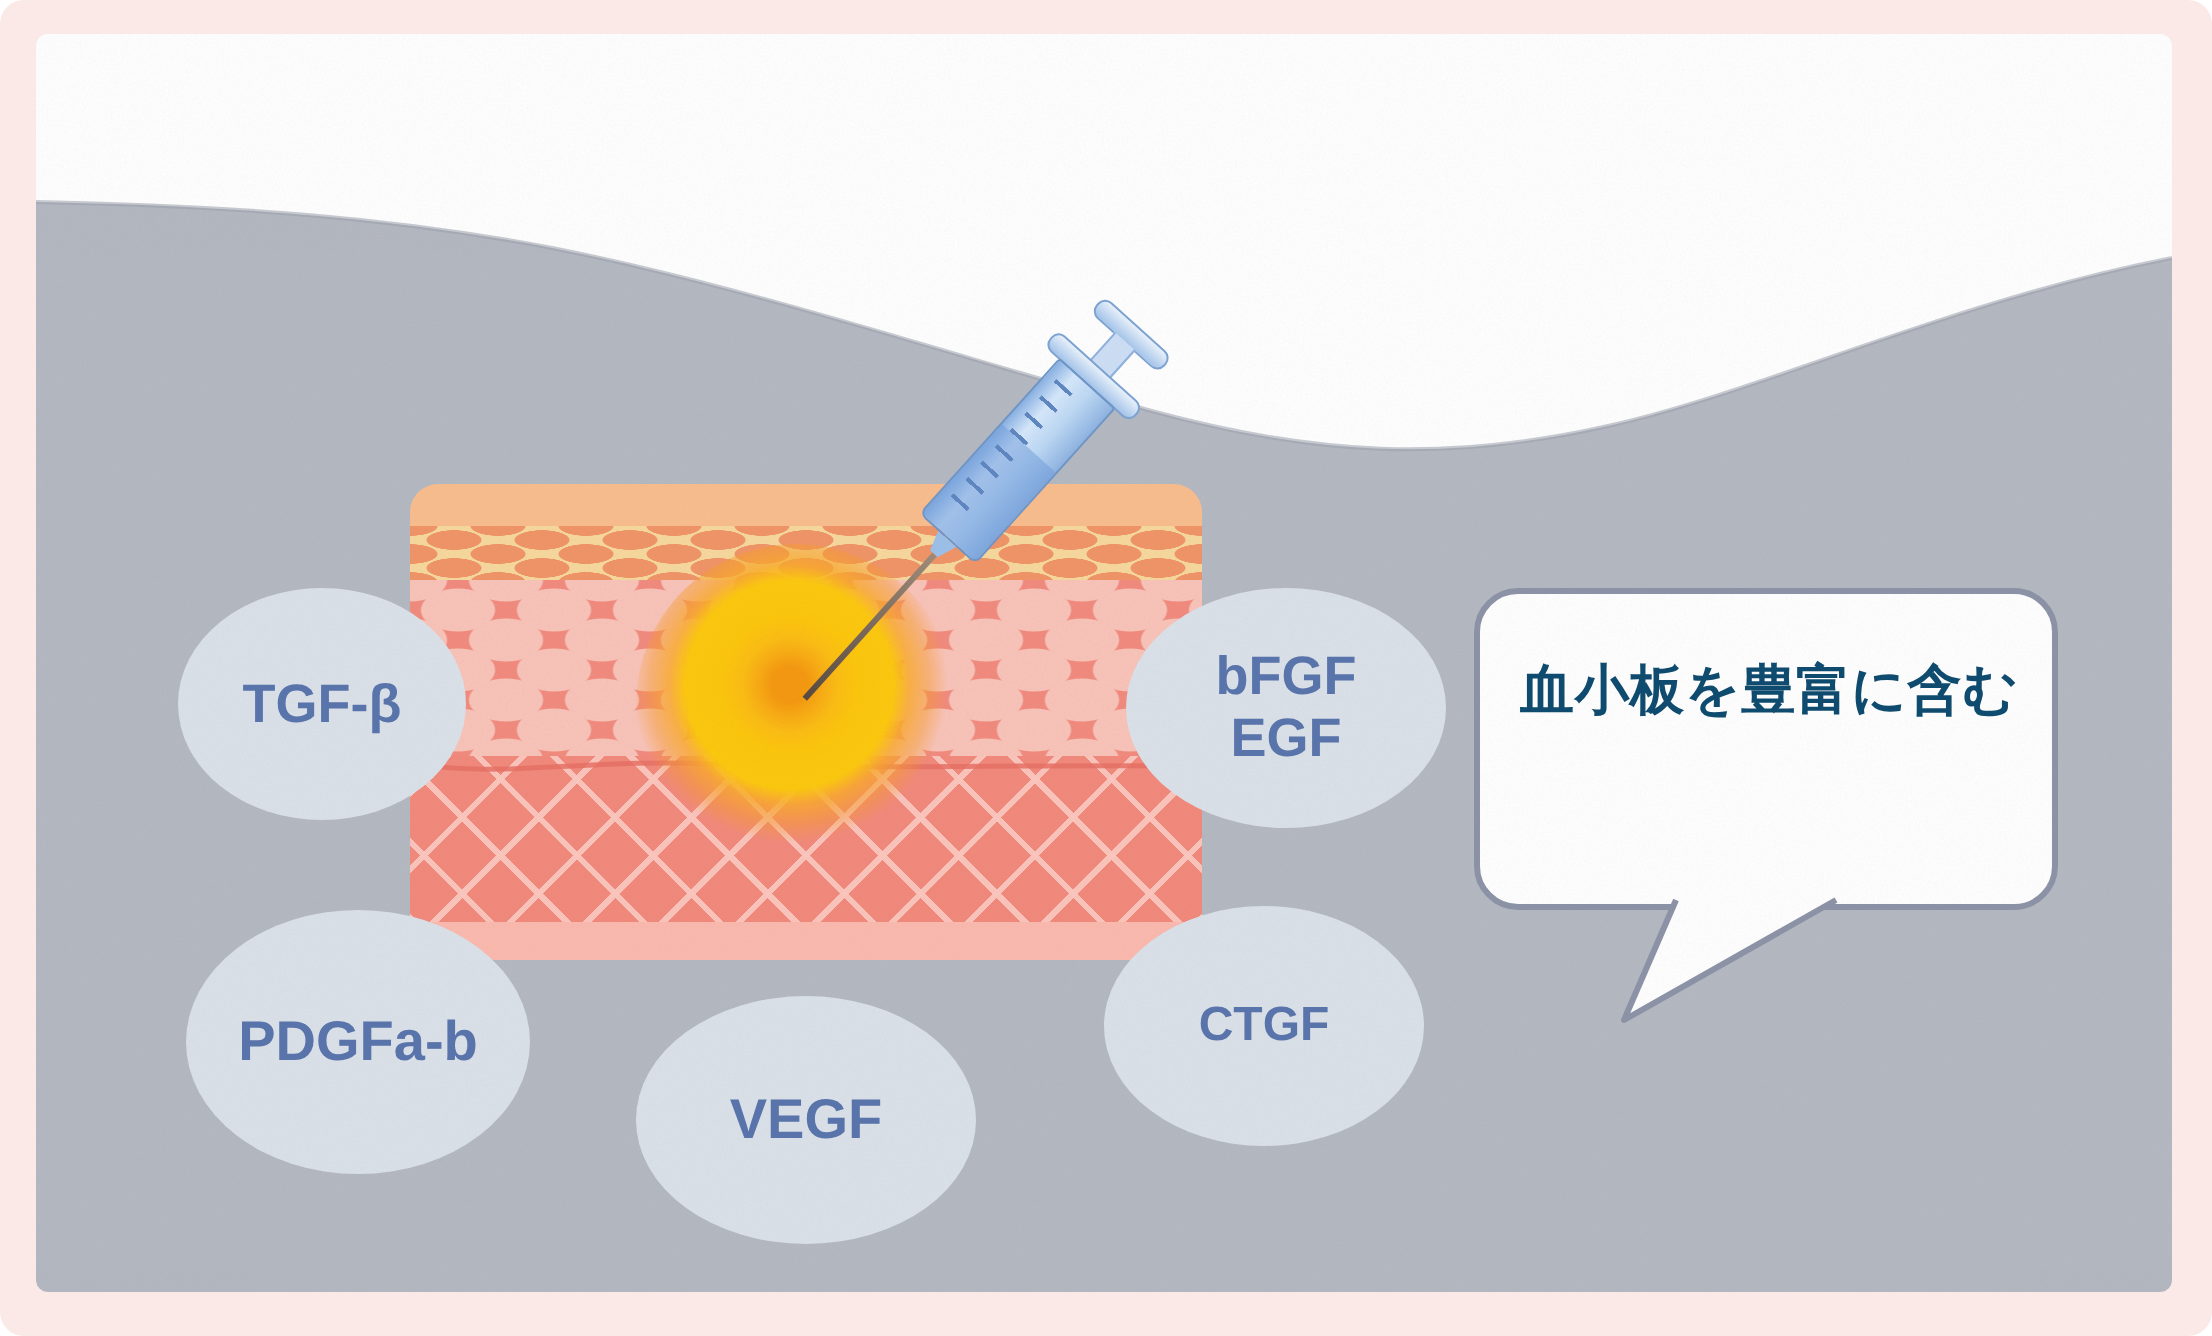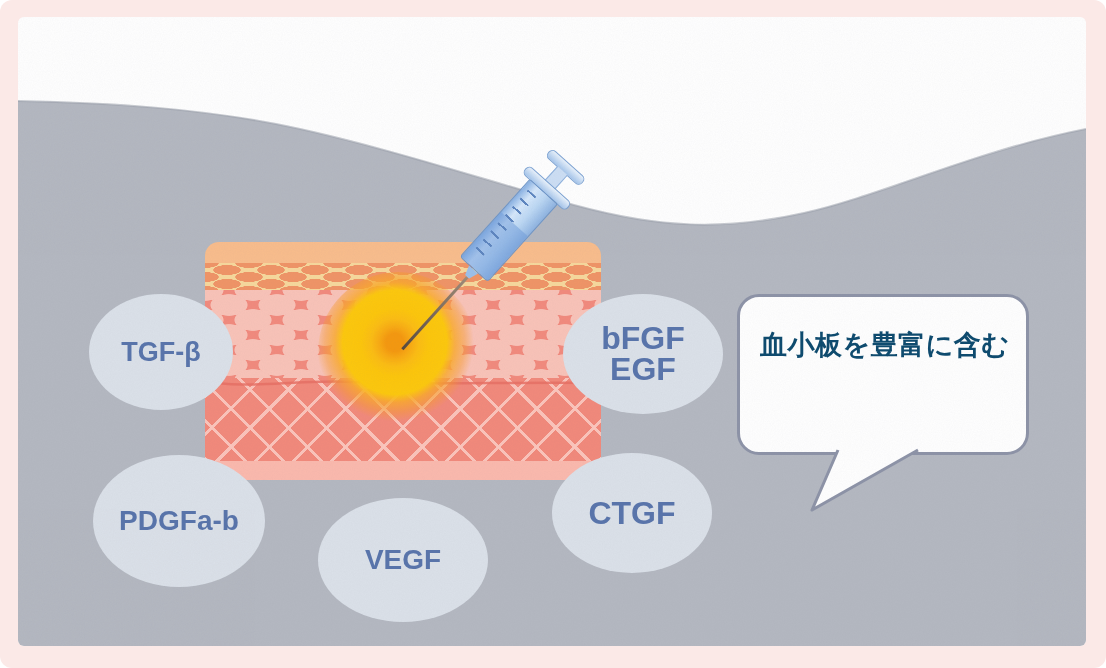--- a/index.html
+++ b/index.html
@@ -57,24 +57,24 @@
   .syr-fluid{position:absolute;left:0;bottom:0;width:100%;height:58%;background:rgba(110,155,220,.5);}
   .syr-ticks{position:absolute;left:5px;top:8px;width:11px;height:82px;
     background:repeating-linear-gradient(180deg,#5e86c0 0 2px,rgba(0,0,0,0) 2px 11px);}
   .syr-nozzle{width:16px;height:10px;background:#9cc0ea;clip-path:polygon(12% 0,88% 0,66% 100%,34% 100%);}
   .syr-needle{width:3px;flex:1;background:linear-gradient(180deg,#a08b78,#57493e);}
 
   
   .gf{position:absolute;background:#dbe1e9;border-radius:50%;display:flex;flex-direction:column;align-items:center;justify-content:center;z-index:5;
     color:#5874ab;font-weight:bold;text-align:center;}
   .gf-tgf  {left:71px; top:277px;width:144px;height:116px;font-size:27px;}
-  .gf-bfgf {left:545px;top:277px;width:160px;height:120px;font-size:32px;line-height:31px;}
+  .gf-bfgf {left:545px;top:277px;width:160px;height:120px;font-size:27px;line-height:31px;}
   .gf-pdgf {left:75px; top:438px;width:172px;height:132px;font-size:28px;}
   .gf-vegf {left:300px;top:481px;width:170px;height:124px;font-size:28px;}
-  .gf-ctgf {left:534px;top:436px;width:160px;height:120px;font-size:32px;}
+  .gf-ctgf {left:534px;top:436px;width:160px;height:120px;font-size:24px;}
 
   
   .bubble{position:absolute;left:719px;top:277px;width:292px;height:161px;z-index:7;
     background:#ffffff;border:3px solid #8d93a7;border-radius:22px;
     padding:25px 0 0 20px;color:#0c4a6e;font-weight:bold;font-size:27px;line-height:47px;letter-spacing:.5px;}
   .bubble-tail{position:absolute;left:762px;top:431px;width:160px;height:80px;z-index:8;display:block;}
 
   .grain{position:absolute;left:0;top:0;width:100%;height:100%;z-index:9;opacity:.05;pointer-events:none;}
 </style>
 </head>

